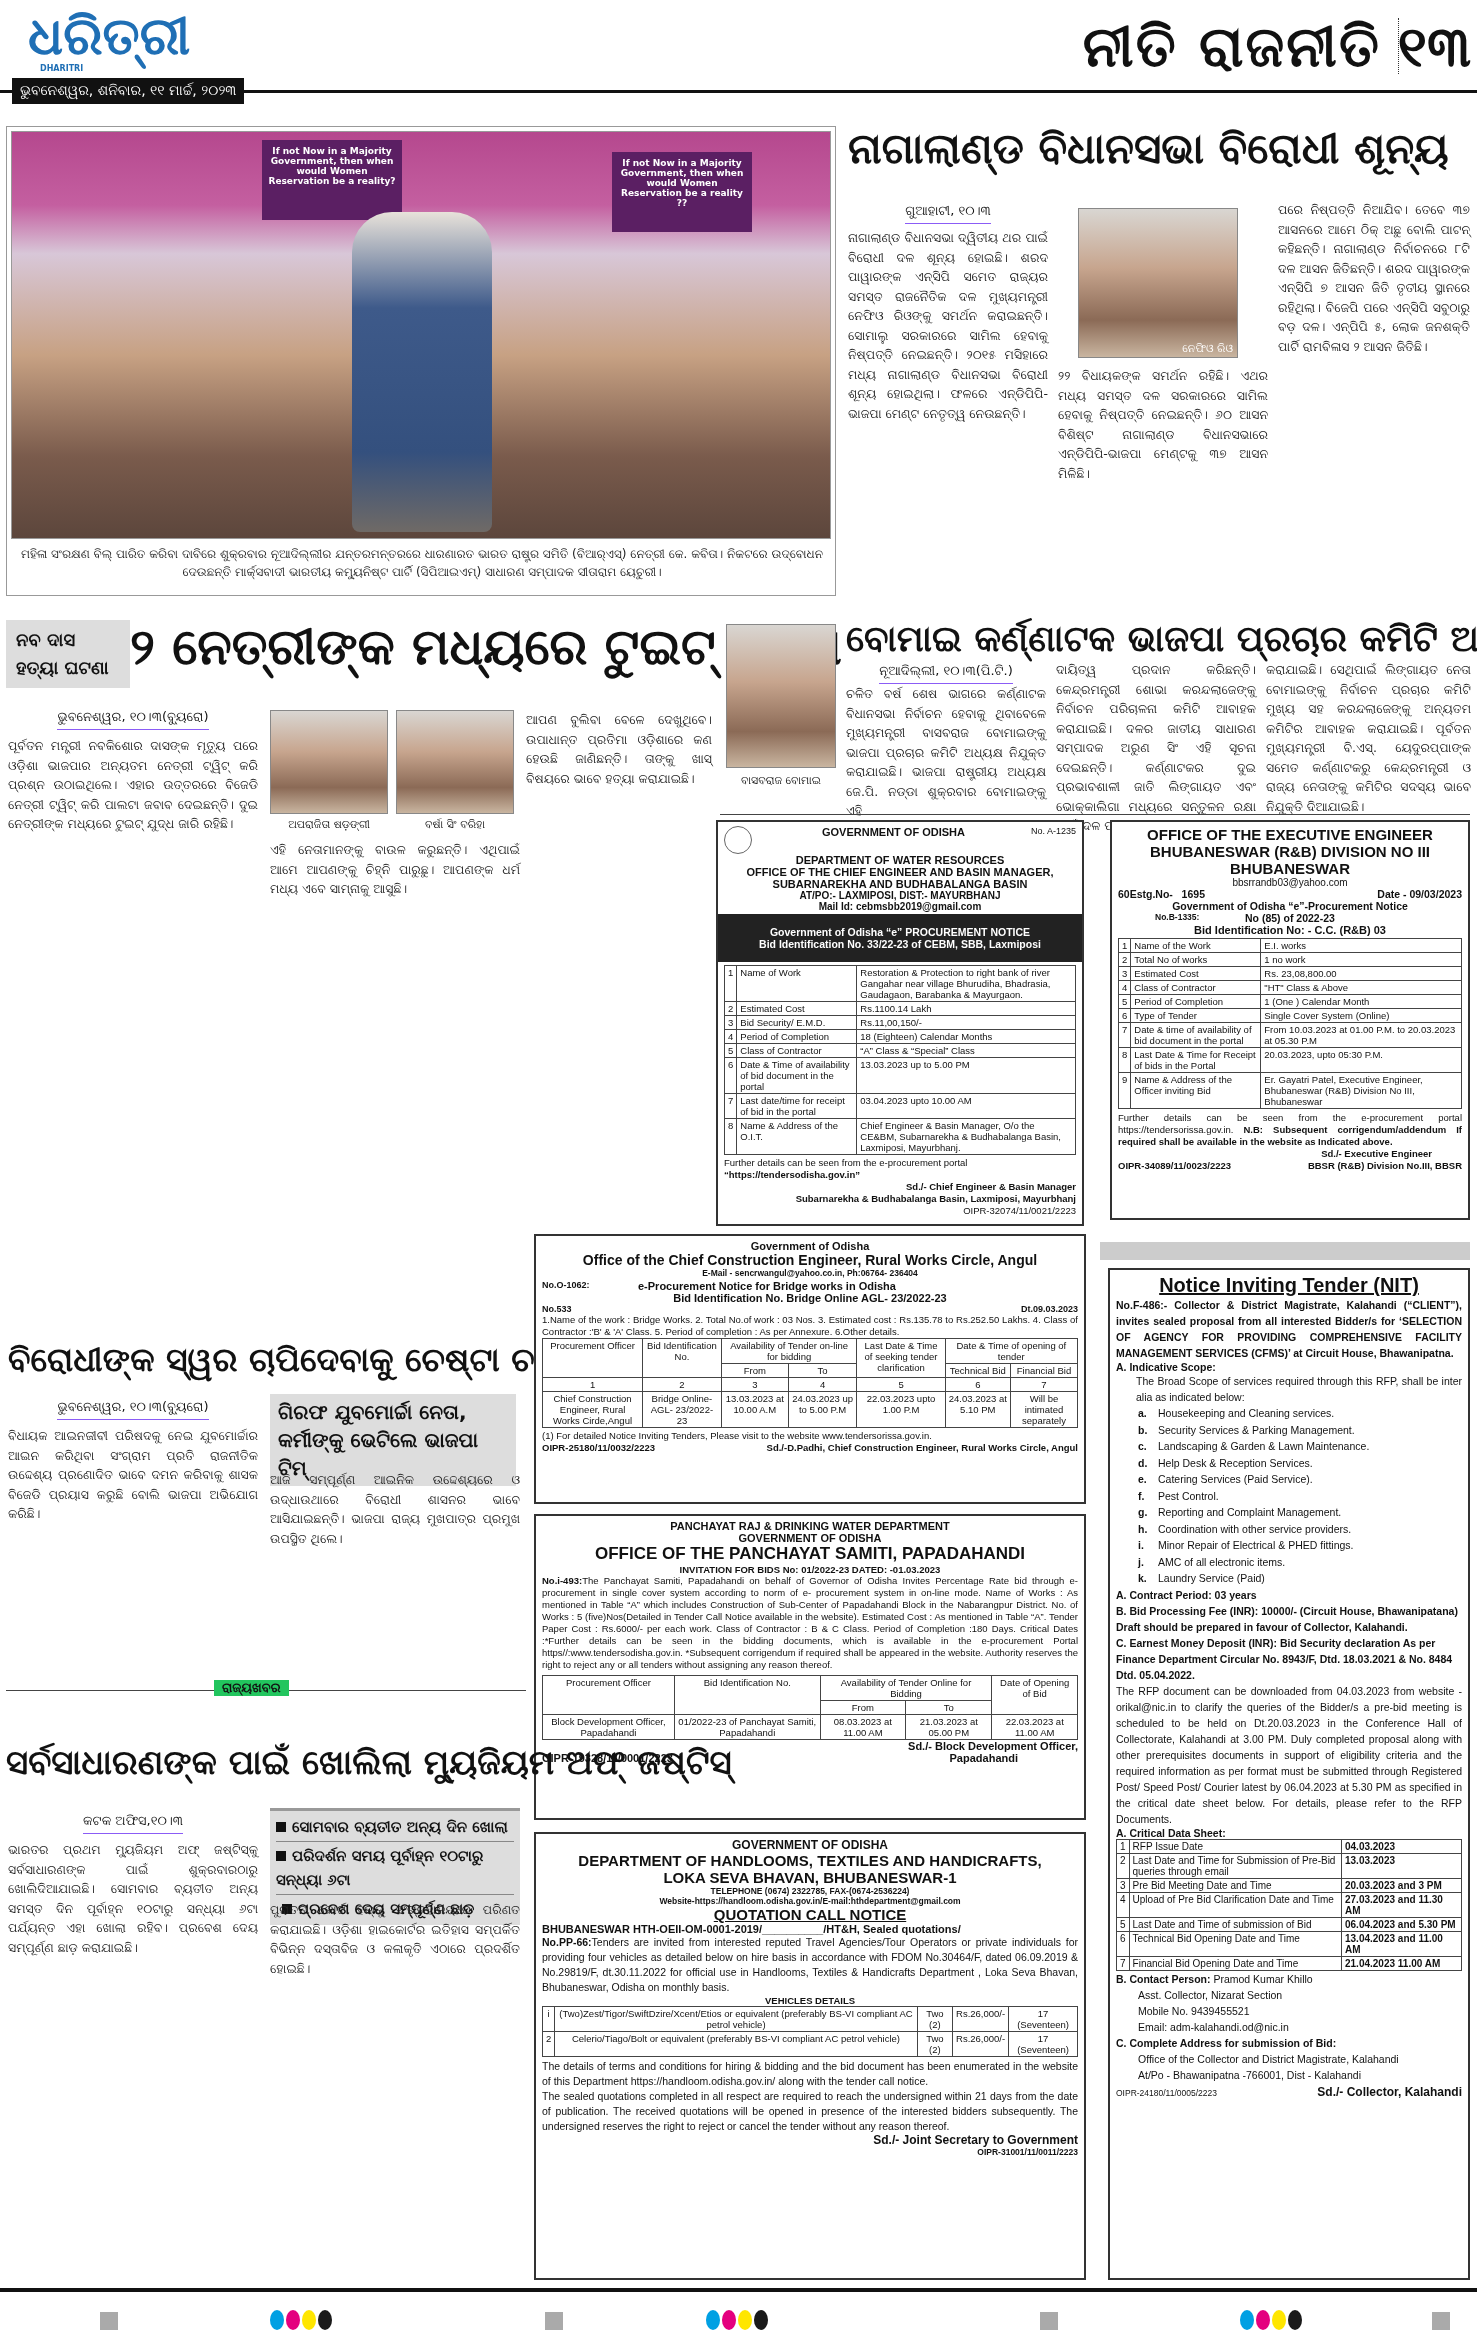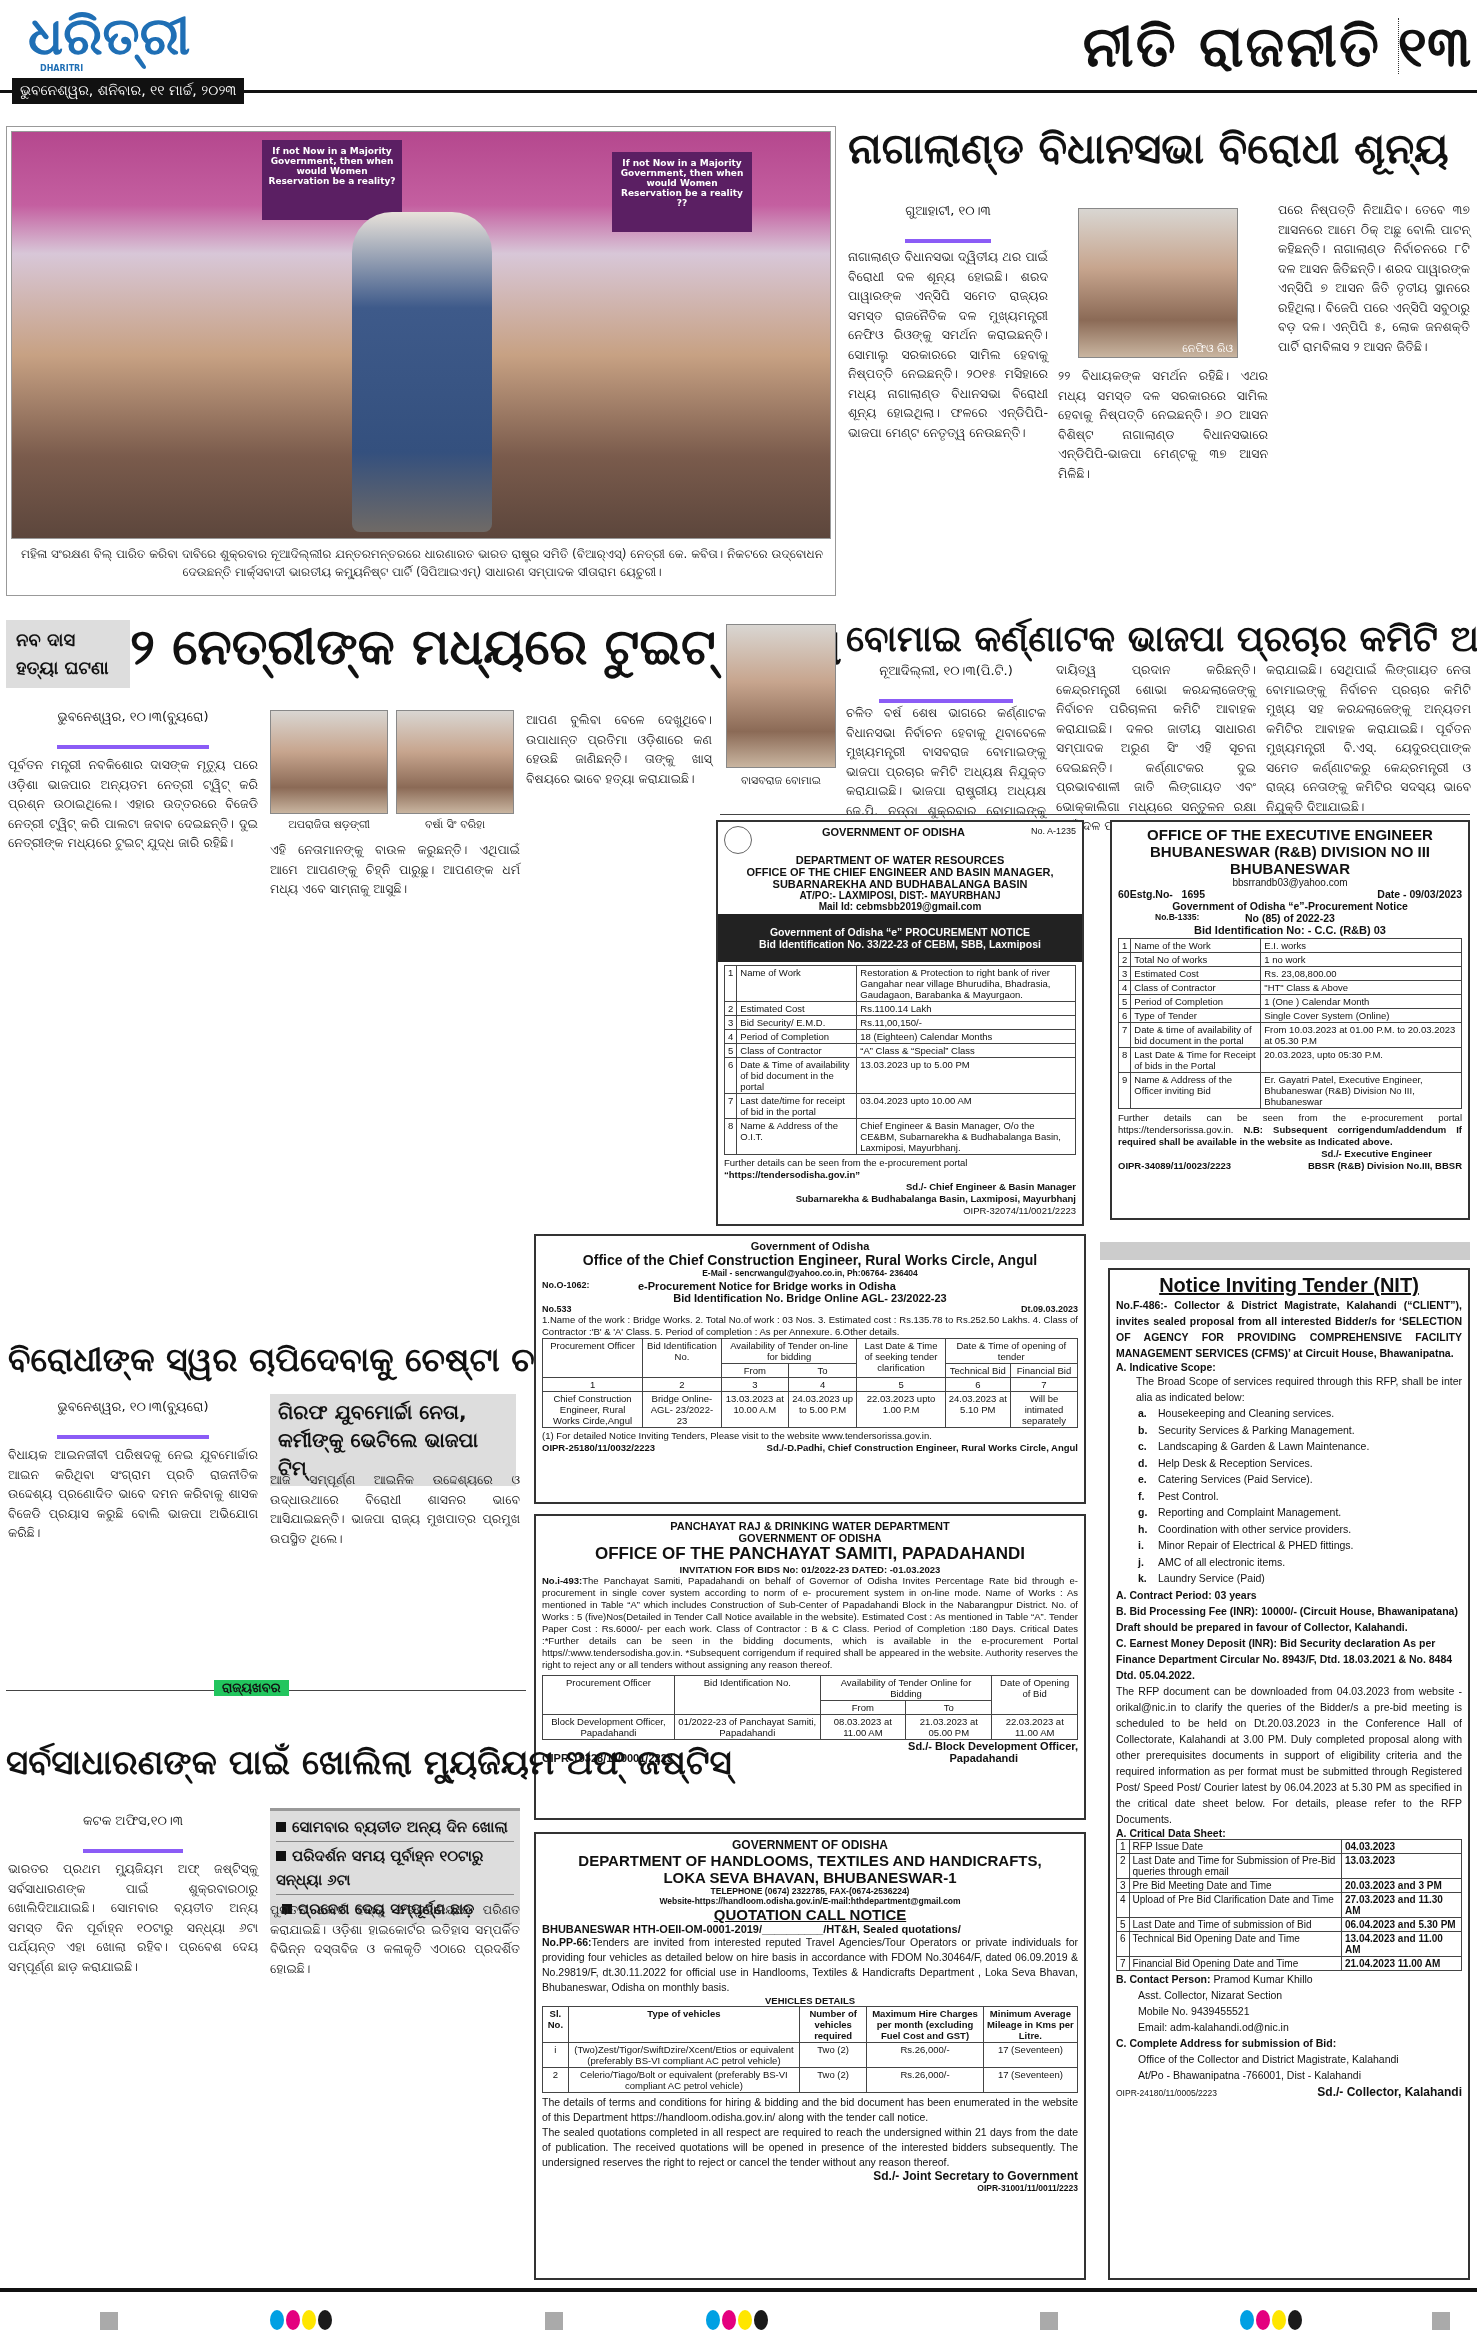--- a/index.html
+++ b/index.html
@@ -13,21 +13,21 @@
   .rule-top { left: 0; top: 90px; width: 1477px; height: 3px; background: #111; }
   .page-title { right: 96px; top: 14px; font-size: 56px; font-weight: bold; color: #111; letter-spacing: 2px; }
   .page-sep { right: 78px; top: 18px; height: 56px; border-left: 1px dotted #333; }
   .page-num { right: 6px; top: 14px; font-size: 56px; font-weight: bold; }
   
   .photo { background: linear-gradient(180deg,#b5488e 0%,#c45fa0 18%,#d8c7d8 30%,#c7a183 55%,#7a5b4c 80%,#5c463c 100%); border: 1px solid #999; }
   .placard { background: #5b1f63; color: #fff; font-size: 9px; font-weight: bold; text-align: center; padding: 6px 4px; }
   .caption { font-size: 12px; text-align: center; line-height: 18px; color: #222; }
   
   .hl { font-weight: bold; color: #111; white-space: nowrap; }
-  .byline { font-size: 13px; border-bottom: 4px solid #8b5cf6; display: inline-block; padding-bottom: 20px; }
+  .byline { font-size: 13px; border-bottom: 1px solid #8b5cf6; display: inline-block; padding-bottom: 4px; }
   .body-text { font-size: 12.5px; line-height: 19.5px; text-align: justify; color: #222; }
   .kicker { background: #ddd; font-size: 20px; line-height: 30px; padding: 6px 10px; font-weight: bold; }
   
   .ad { border: 2px solid #333; background: #fff; font-family: "Liberation Sans", sans-serif; color: #111; padding: 4px 6px; }
   .ad .c { text-align: center; }
   .ad .b { font-weight: bold; }
   .ad table { border-collapse: collapse; width: 100%; font-size: 9.5px; }
   .ad td, .ad th { border: 1px solid #444; padding: 1px 3px; vertical-align: top; font-weight: normal; }
   .ad .bar { background: #222; color: #fff; text-align: center; font-weight: bold; font-family: "Liberation Sans", sans-serif; }
   .ad p { font-size: 9.5px; line-height: 12px; text-align: justify; }
@@ -369,27 +369,20 @@
   <div class="c b" style="font-size:15px;">LOKA SEVA BHAVAN, BHUBANESWAR-1</div>
   <div class="c b" style="font-size:8.5px;">TELEPHONE (0674) 2322785, FAX-(0674-2536224)</div>
   <div class="c b" style="font-size:8.5px;">Website-https://handloom.odisha.gov.in/E-mail:hthdepartment@gmail.com</div>
   <div class="c b" style="font-size:15px; text-decoration:underline;">QUOTATION CALL NOTICE</div>
   <div class="b" style="font-size:11px;">BHUBANESWAR HTH-OEII-OM-0001-2019/__________/HT&amp;H, Sealed quotations/</div>
   <p style="font-size:10.5px; line-height:15px;"><b>No.PP-66:</b><span>Tenders are invited from interested reputed Travel Agencies/Tour Operators or private individuals for providing four vehicles as detailed below on hire basis in accordance with FDOM No.30464/F, dated 06.09.2019 &amp; No.29819/F, dt.30.11.2022 for official use in Handlooms, Textiles &amp; Handicrafts Department , Loka Seva Bhavan, Bhubaneswar, Odisha on monthly basis.</span></p>
   <div class="c b" style="font-size:9.5px;">VEHICLES DETAILS</div>
   <table style="text-align:center;">
     <tbody id="hl-tbody">
         <tr>
-          <td style="font-weight: bold;">Sl. No.</td>
-          <td style="font-weight: bold;">Type of vehicles</td>
-          <td style="font-weight: bold;">Number of vehicles required</td>
-          <td style="font-weight: bold;">Maximum Hire Charges per month (excluding Fuel Cost and GST)</td>
-          <td style="font-weight: bold;">Minimum Average Mileage in Kms per Litre.</td>
-        </tr>
-        <tr>
           <td>i</td>
           <td>(Two)Zest/Tigor/SwiftDzire/Xcent/Etios or equivalent (preferably BS-VI compliant AC petrol vehicle)</td>
           <td>Two (2)</td>
           <td>Rs.26,000/-</td>
           <td>17 (Seventeen)</td>
         </tr>
         <tr>
           <td>2</td>
           <td>Celerio/Tiago/Bolt or equivalent (preferably BS-VI compliant AC petrol vehicle)</td>
           <td>Two (2)</td>

